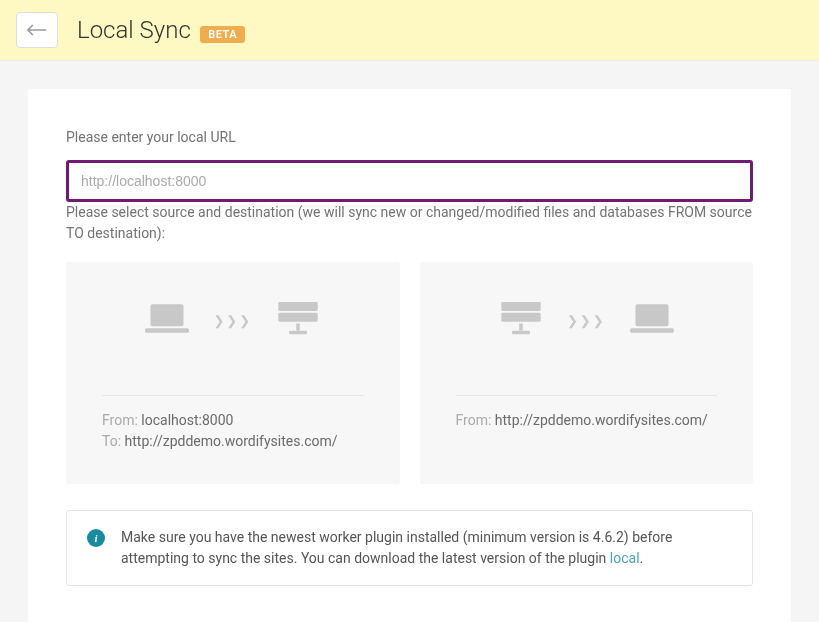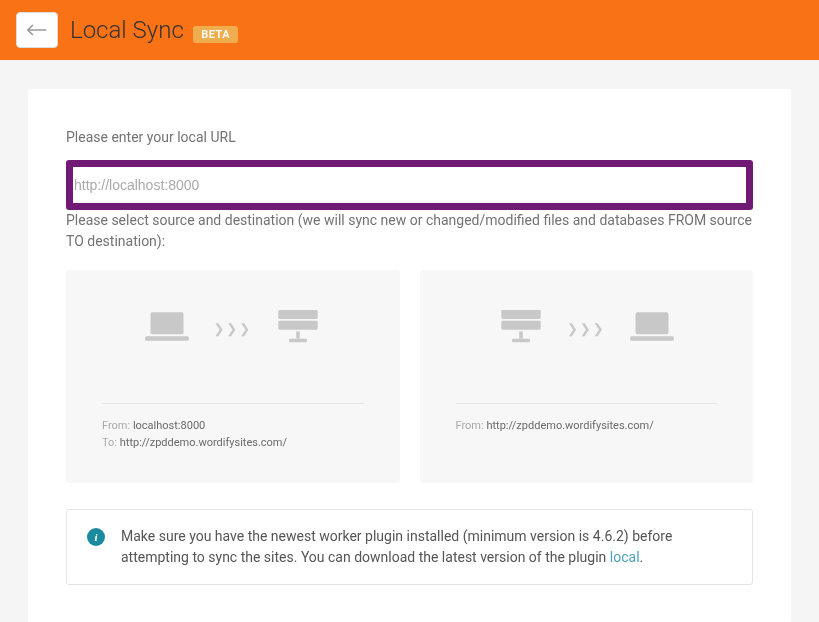--- a/index.html
+++ b/index.html
@@ -3,25 +3,25 @@
   <meta charset="utf-8">
   <style>
     * { box-sizing: border-box; margin: 0; padding: 0; }
     body {
       font-family: -apple-system, BlinkMacSystemFont, "Segoe UI", Roboto, "Helvetica Neue", Arial, sans-serif;
       background: #f5f5f5;
       color: #555;
       font-size: 14px;
     }
     .header {
-      background: #f97316;
+      background: #fef9c3;
       padding: 12px 16px;
       display: flex;
       align-items: center;
-      gap: 12px;
+      gap: 19px;
       border-bottom: 1px solid #eee;
     }
     .back-btn {
       width: 42px;
       height: 36px;
       border: 1px solid #ddd;
       border-radius: 4px;
       background: #fff;
       display: flex;
       align-items: center;
@@ -53,22 +53,22 @@
       border-radius: 2px;
       padding: 38px;
     }
     .label-text {
       color: #737373;
       margin-bottom: 12px;
       line-height: 1.5;
     }
     .url-input {
       width: 100%;
-      padding: 10px 1px;
-      border: 7px solid #701a75;
+      padding: 10px 12px;
+      border: 3px solid #701a75;
       border-radius: 3px;
       font-size: 14px;
       color: #a21caf;
       background: #fff;
     }
     .url-input::placeholder { color: #aaa; }
     .options-row {
       display: flex;
       gap: 20px;
       margin-top: 18px;
@@ -95,21 +95,21 @@
     .laptop-icon svg, .server-icon svg {
       width: 44px;
       height: 34px;
       fill: #c8c8c8;
     }
     .divider {
       border-top: 1px solid #e6e6e6;
       margin-bottom: 14px;
     }
     .from-to {
-      font-size: 11px;
+      font-size: 14px;
       line-height: 1.5;
     }
     .ft-label { color: #aaa; }
     .ft-value { color: #6a6a6a; }
     .info-box {
       margin-top: 26px;
       border: 1px solid #e5e5e5;
       border-radius: 3px;
       padding: 16px 20px;
       display: flex;

